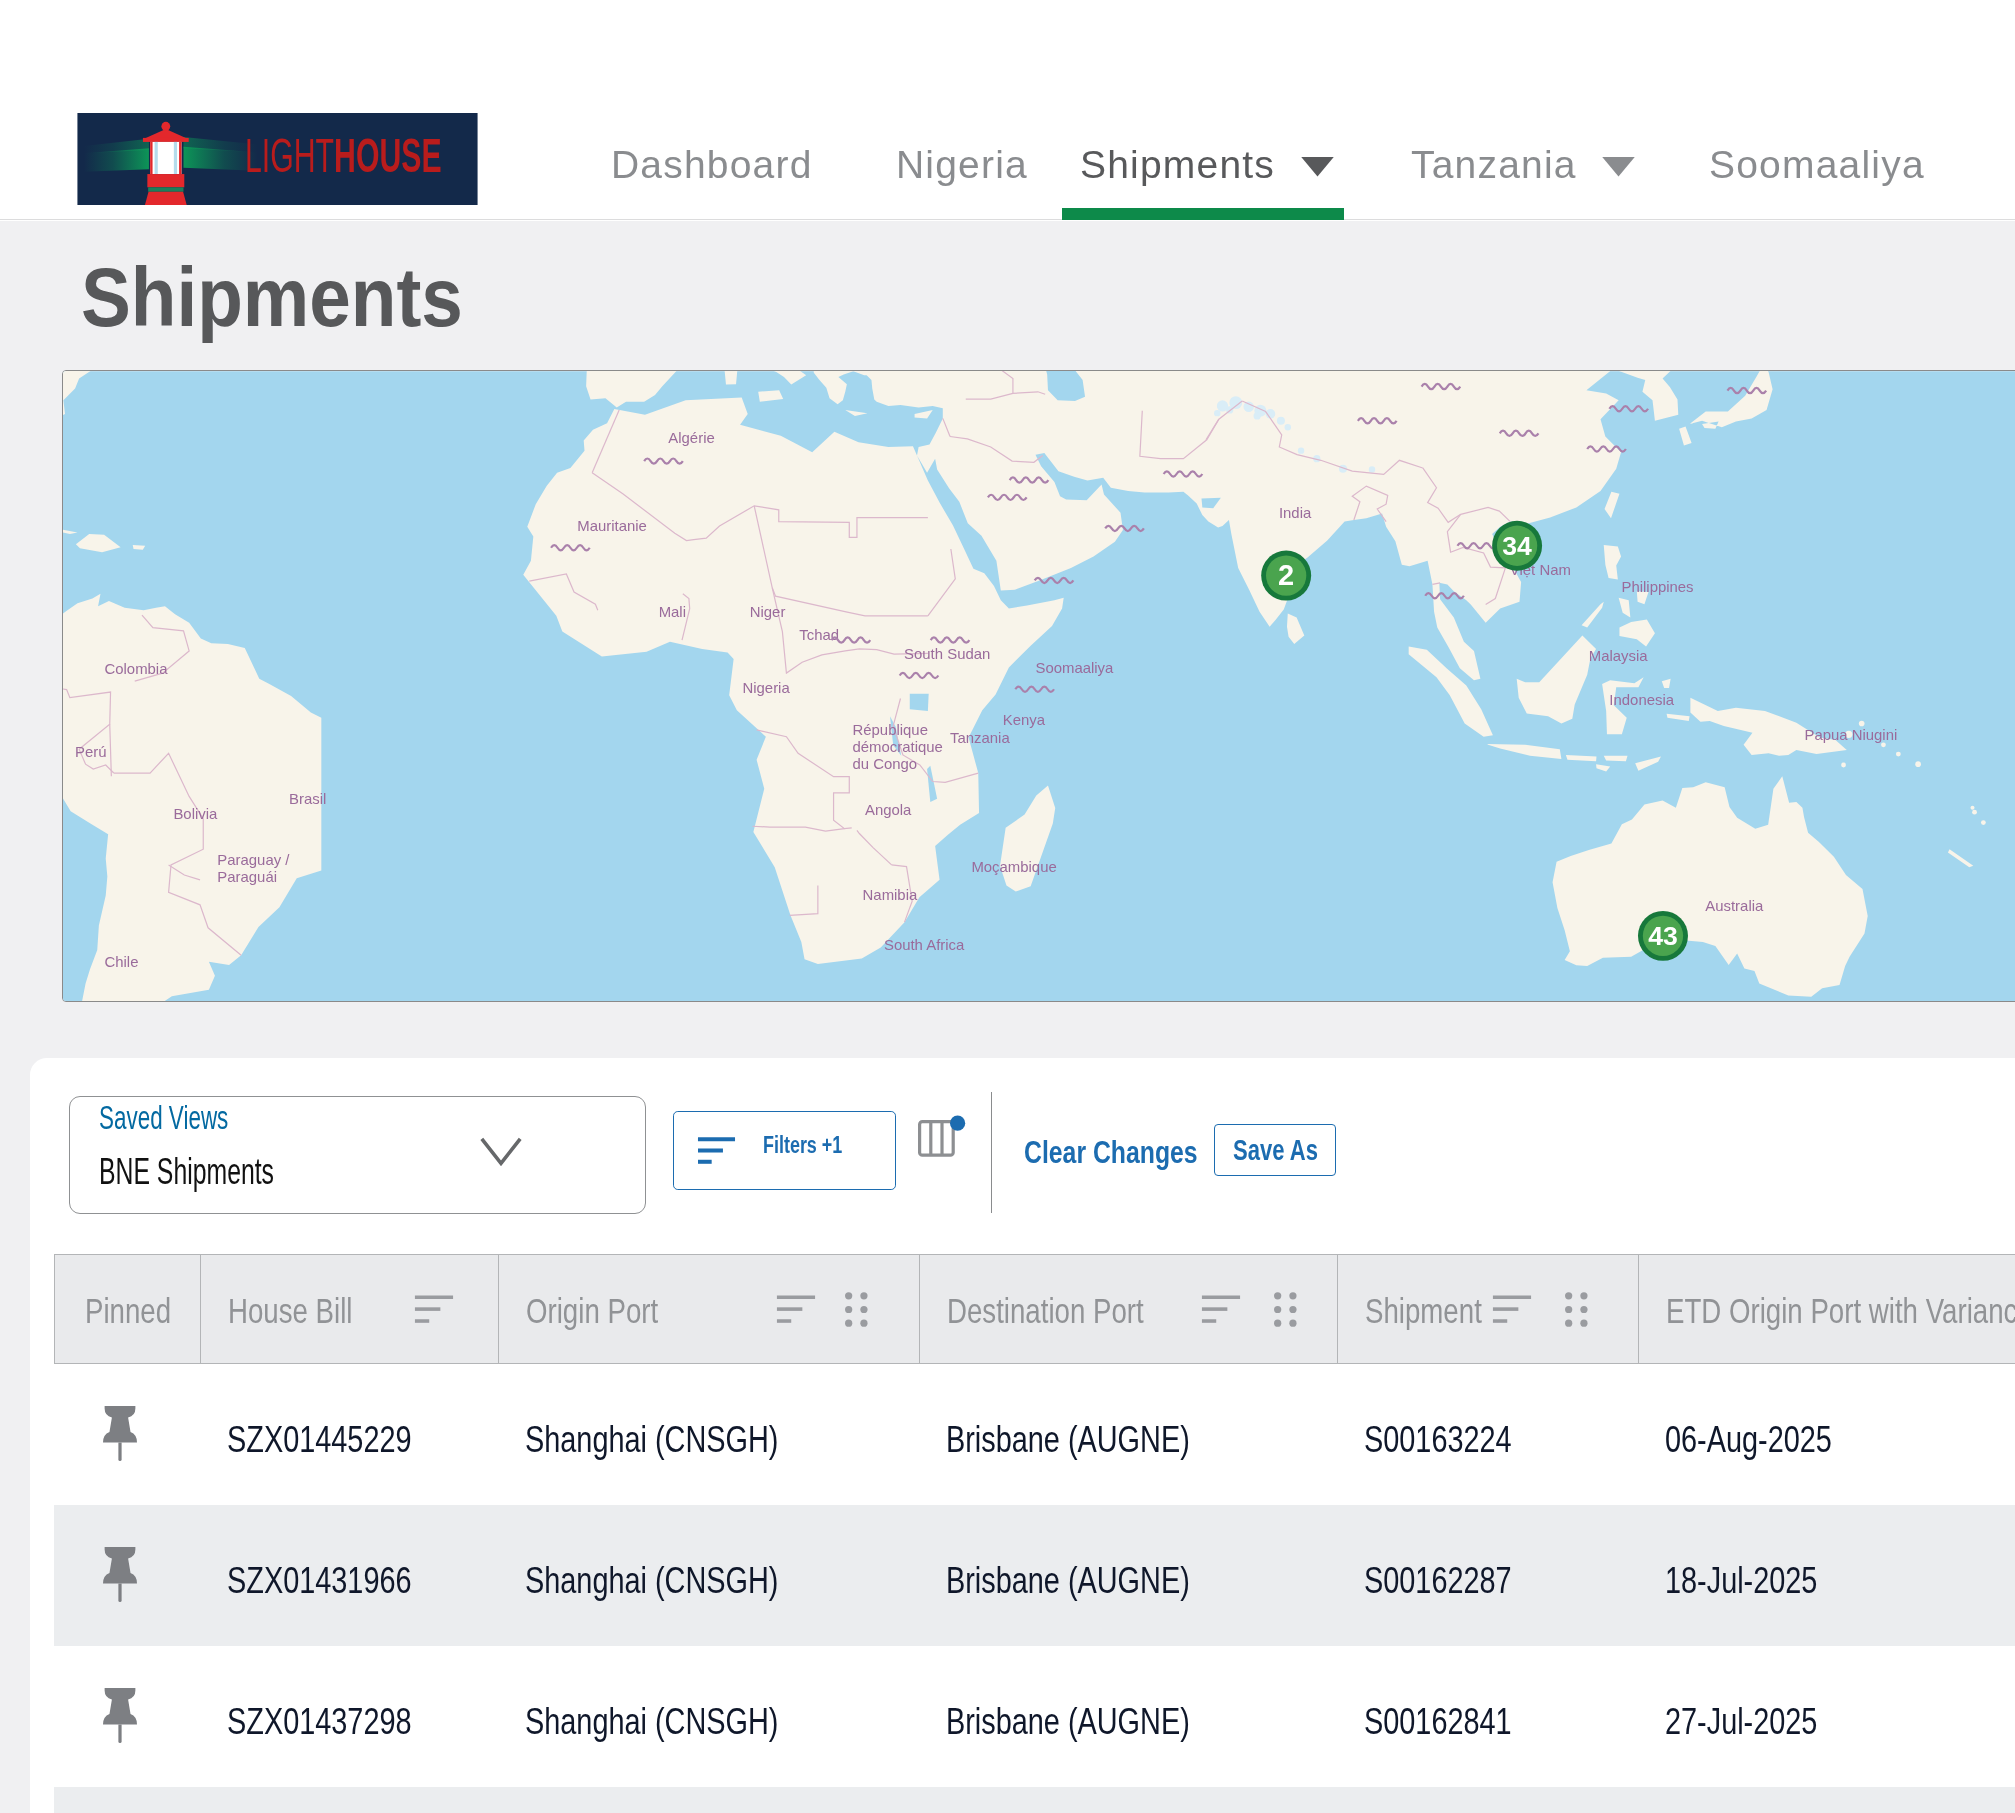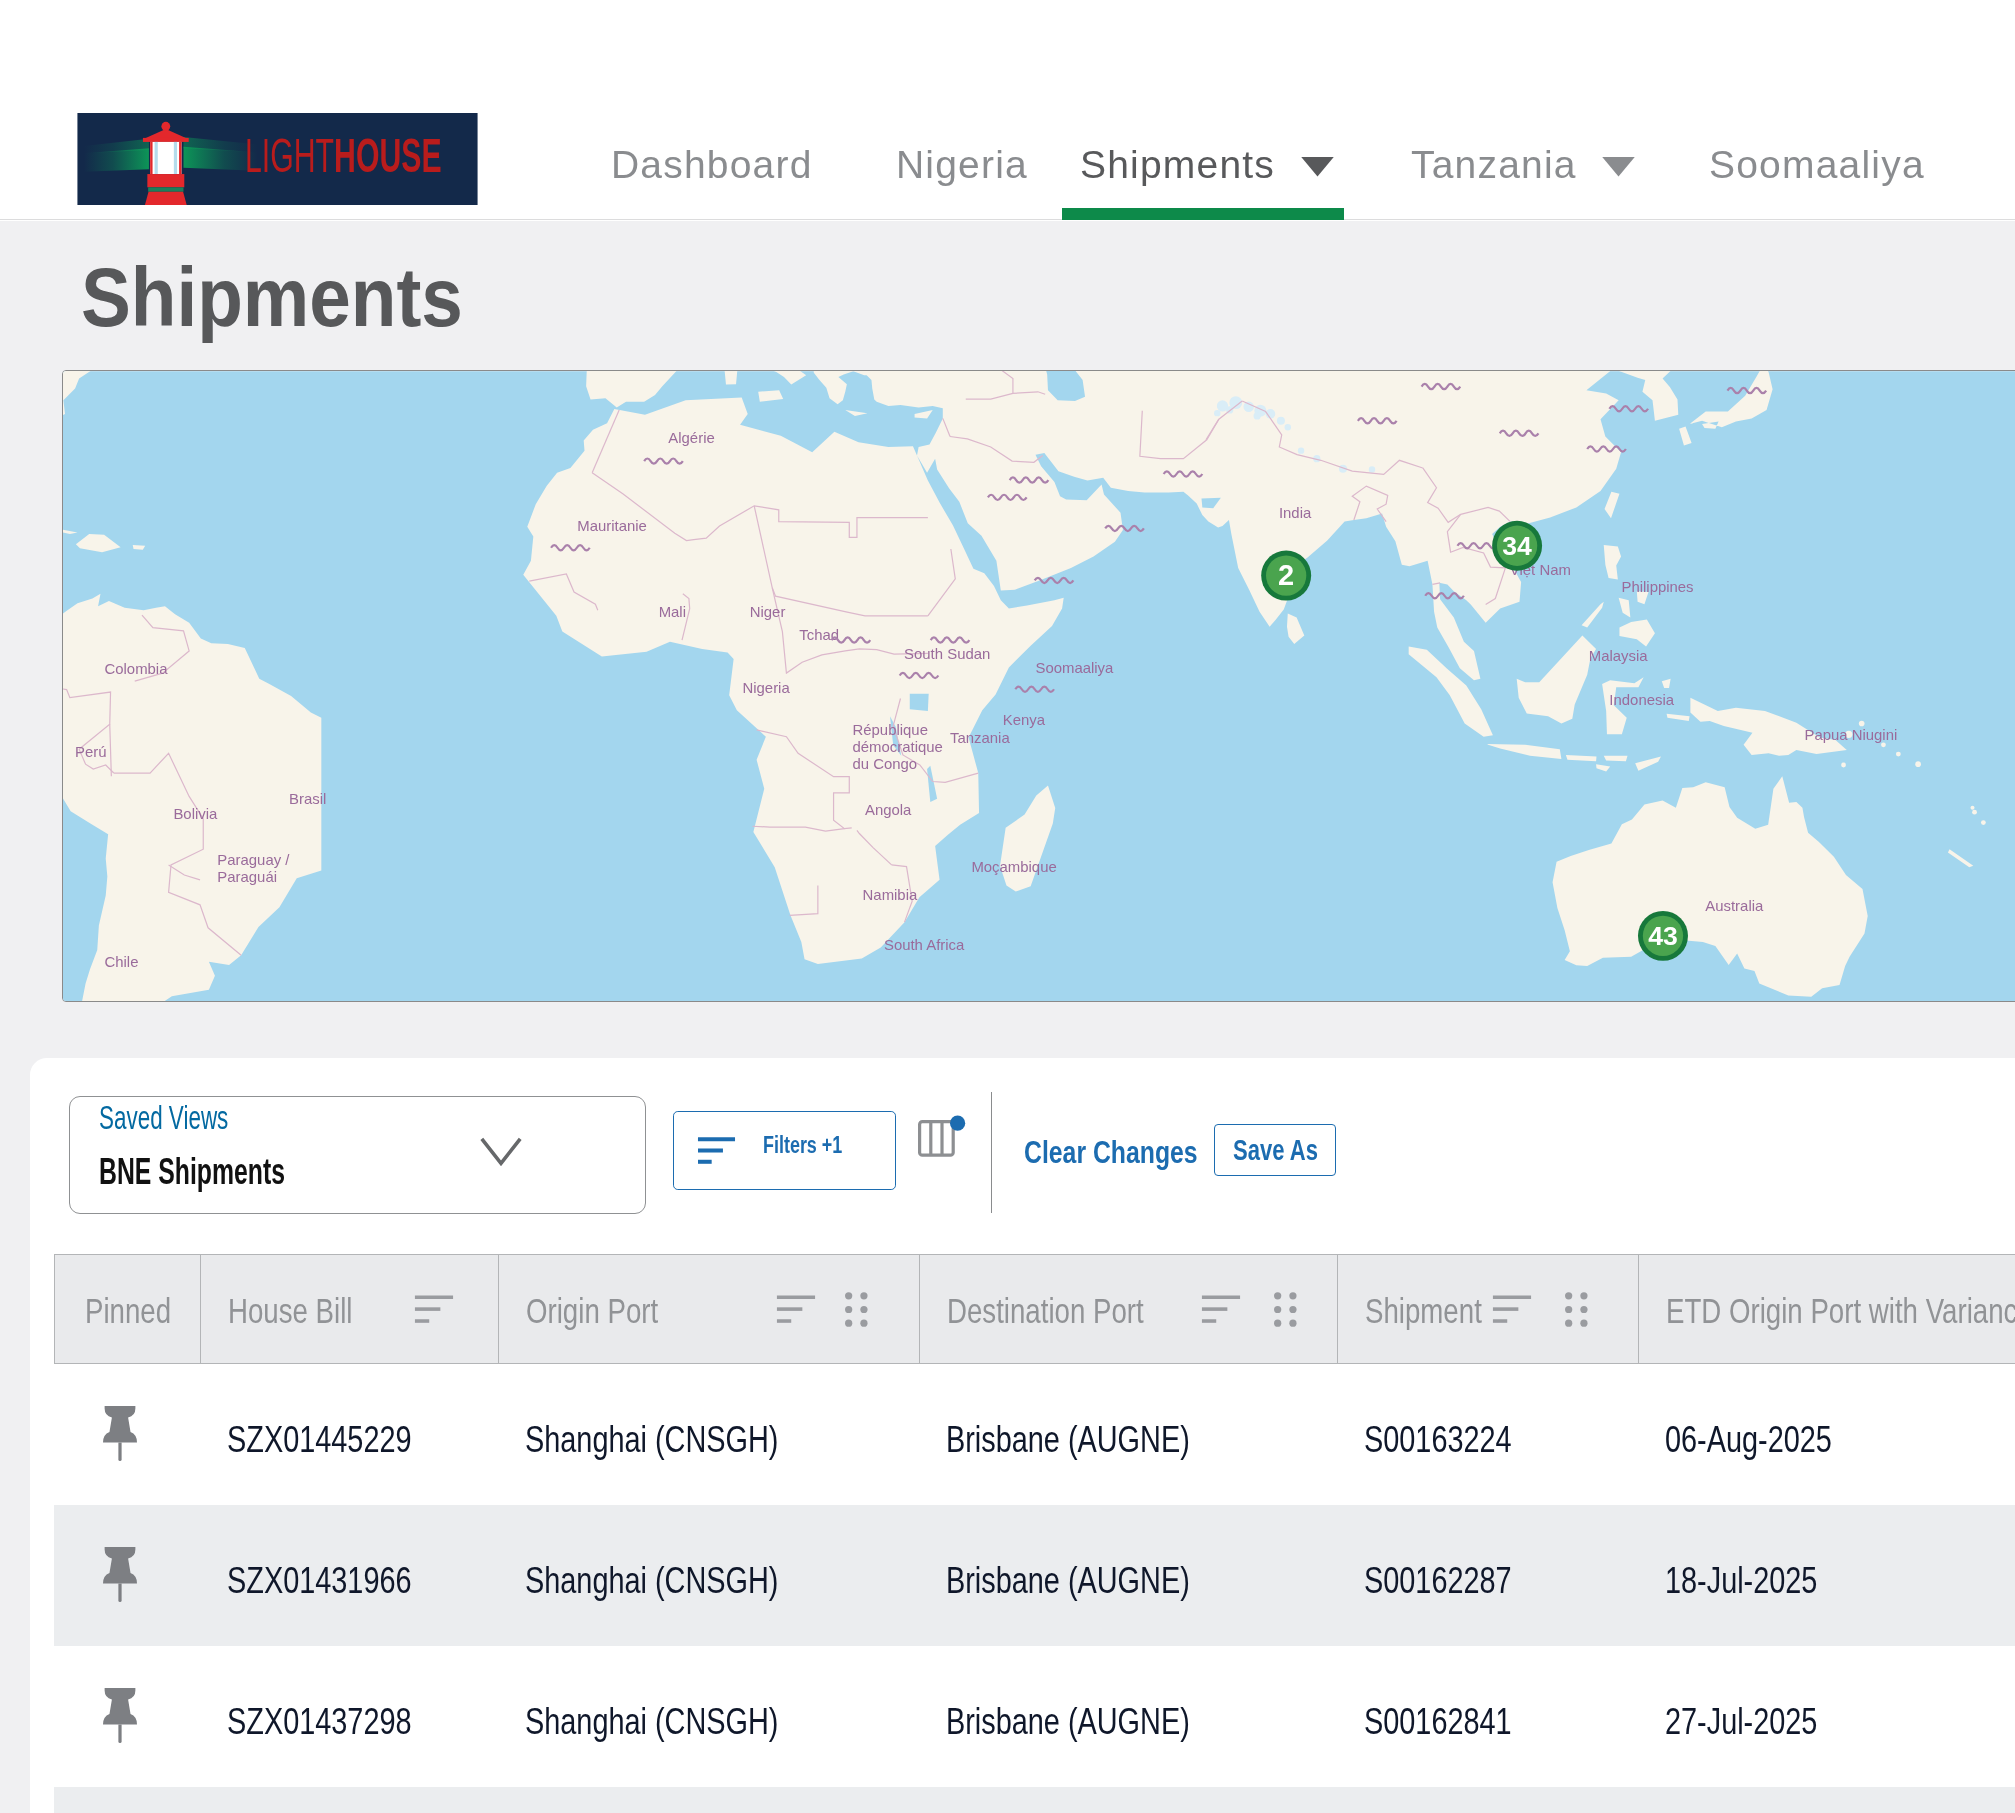--- a/index.html
+++ b/index.html
@@ -215,21 +215,21 @@
         <circle cx="3970" cy="1401" r="50" fill="#4aa44e"></circle>
         <text x="3970" y="1424" font-size="66" fill="#fff" text-anchor="middle" font-weight="bold">43</text>
         <circle cx="6324" cy="215" r="62" fill="#17783b"></circle>
         <circle cx="6324" cy="215" r="50" fill="#4aa44e"></circle>
         <text x="6324" y="238" font-size="72" fill="#fff" text-anchor="middle" font-weight="bold">7</text>
 </svg></div>
 </div>
 <div class="card">
  <div class="abs" style="left:39px;top:38px;width:577px;height:118px;border:1.6px solid #8f9193;border-radius:11px">
    <div class="abs" style="left:29px;top:4px;font-size:33px;color:#0369a1;line-height:1"><span style="white-space:nowrap;display:inline-block;transform:scaleX(.68);transform-origin:0 50%">Saved Views</span></div>
-   <div class="abs" style="left:29px;top:56px;font-size:37px;font-weight:bold;color:#111;line-height:1"><span style="white-space:nowrap;display:inline-block;transform:scaleX(.67);transform-origin:0 50%">BNE Shipments</span></div>
+   <div class="abs" style="left:29px;top:56px;font-size:37px;font-weight:normal;color:#111;line-height:1"><span style="white-space:nowrap;display:inline-block;transform:scaleX(.67);transform-origin:0 50%">BNE Shipments</span></div>
    <div class="abs" style="left:409px;top:38px"><svg width="44" height="35" viewBox="0 0 110 86">
           <polyline points="7,9 55,70 103,9" fill="none" stroke="#66686a" stroke-width="9"></polyline>
         </svg></div>
  </div>
  <div class="abs" style="left:643px;top:53px;width:223px;height:79px;border:1.2px solid #1c6cb0;border-radius:4.8px">
    <div class="abs" style="left:23.4px;top:24px"><svg width="39" height="29" viewBox="0 0 96 72">
           <g stroke="#1c6cb0" stroke-width="10">
             <line x1="2" y1="8" x2="94" y2="8"></line>
             <line x1="2" y1="36" x2="64" y2="36"></line>
             <line x1="2" y1="64" x2="36" y2="64"></line>

